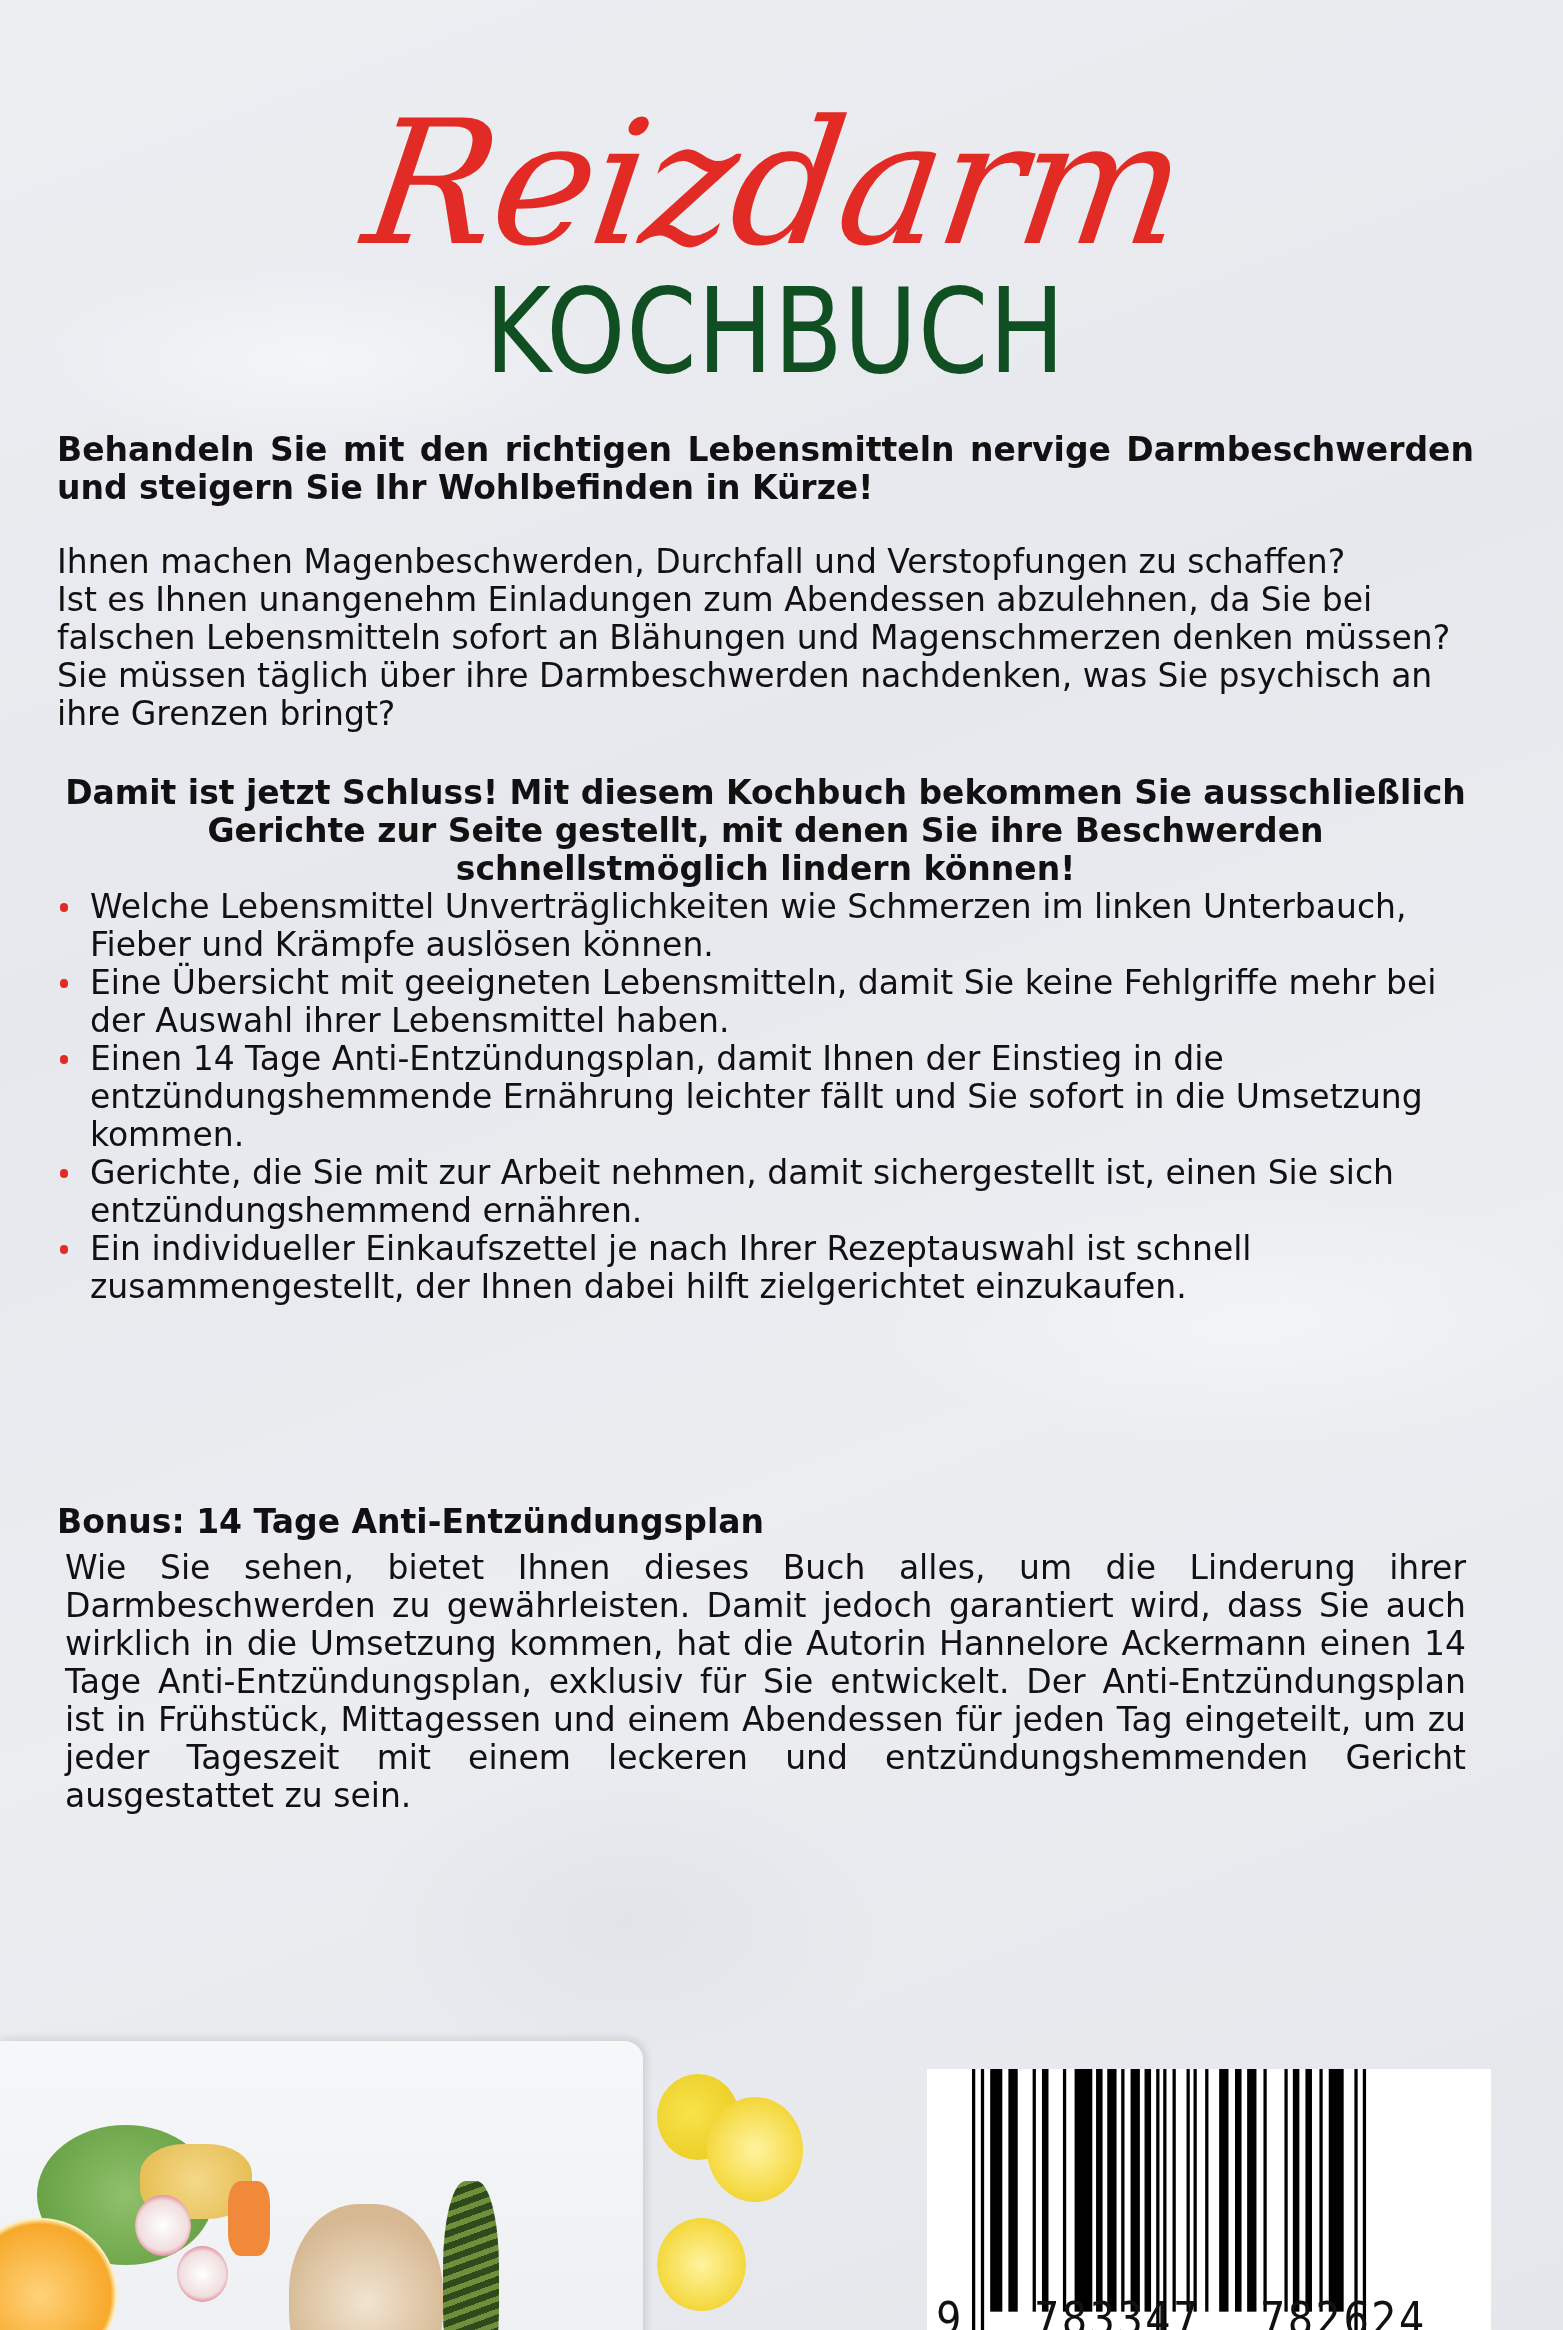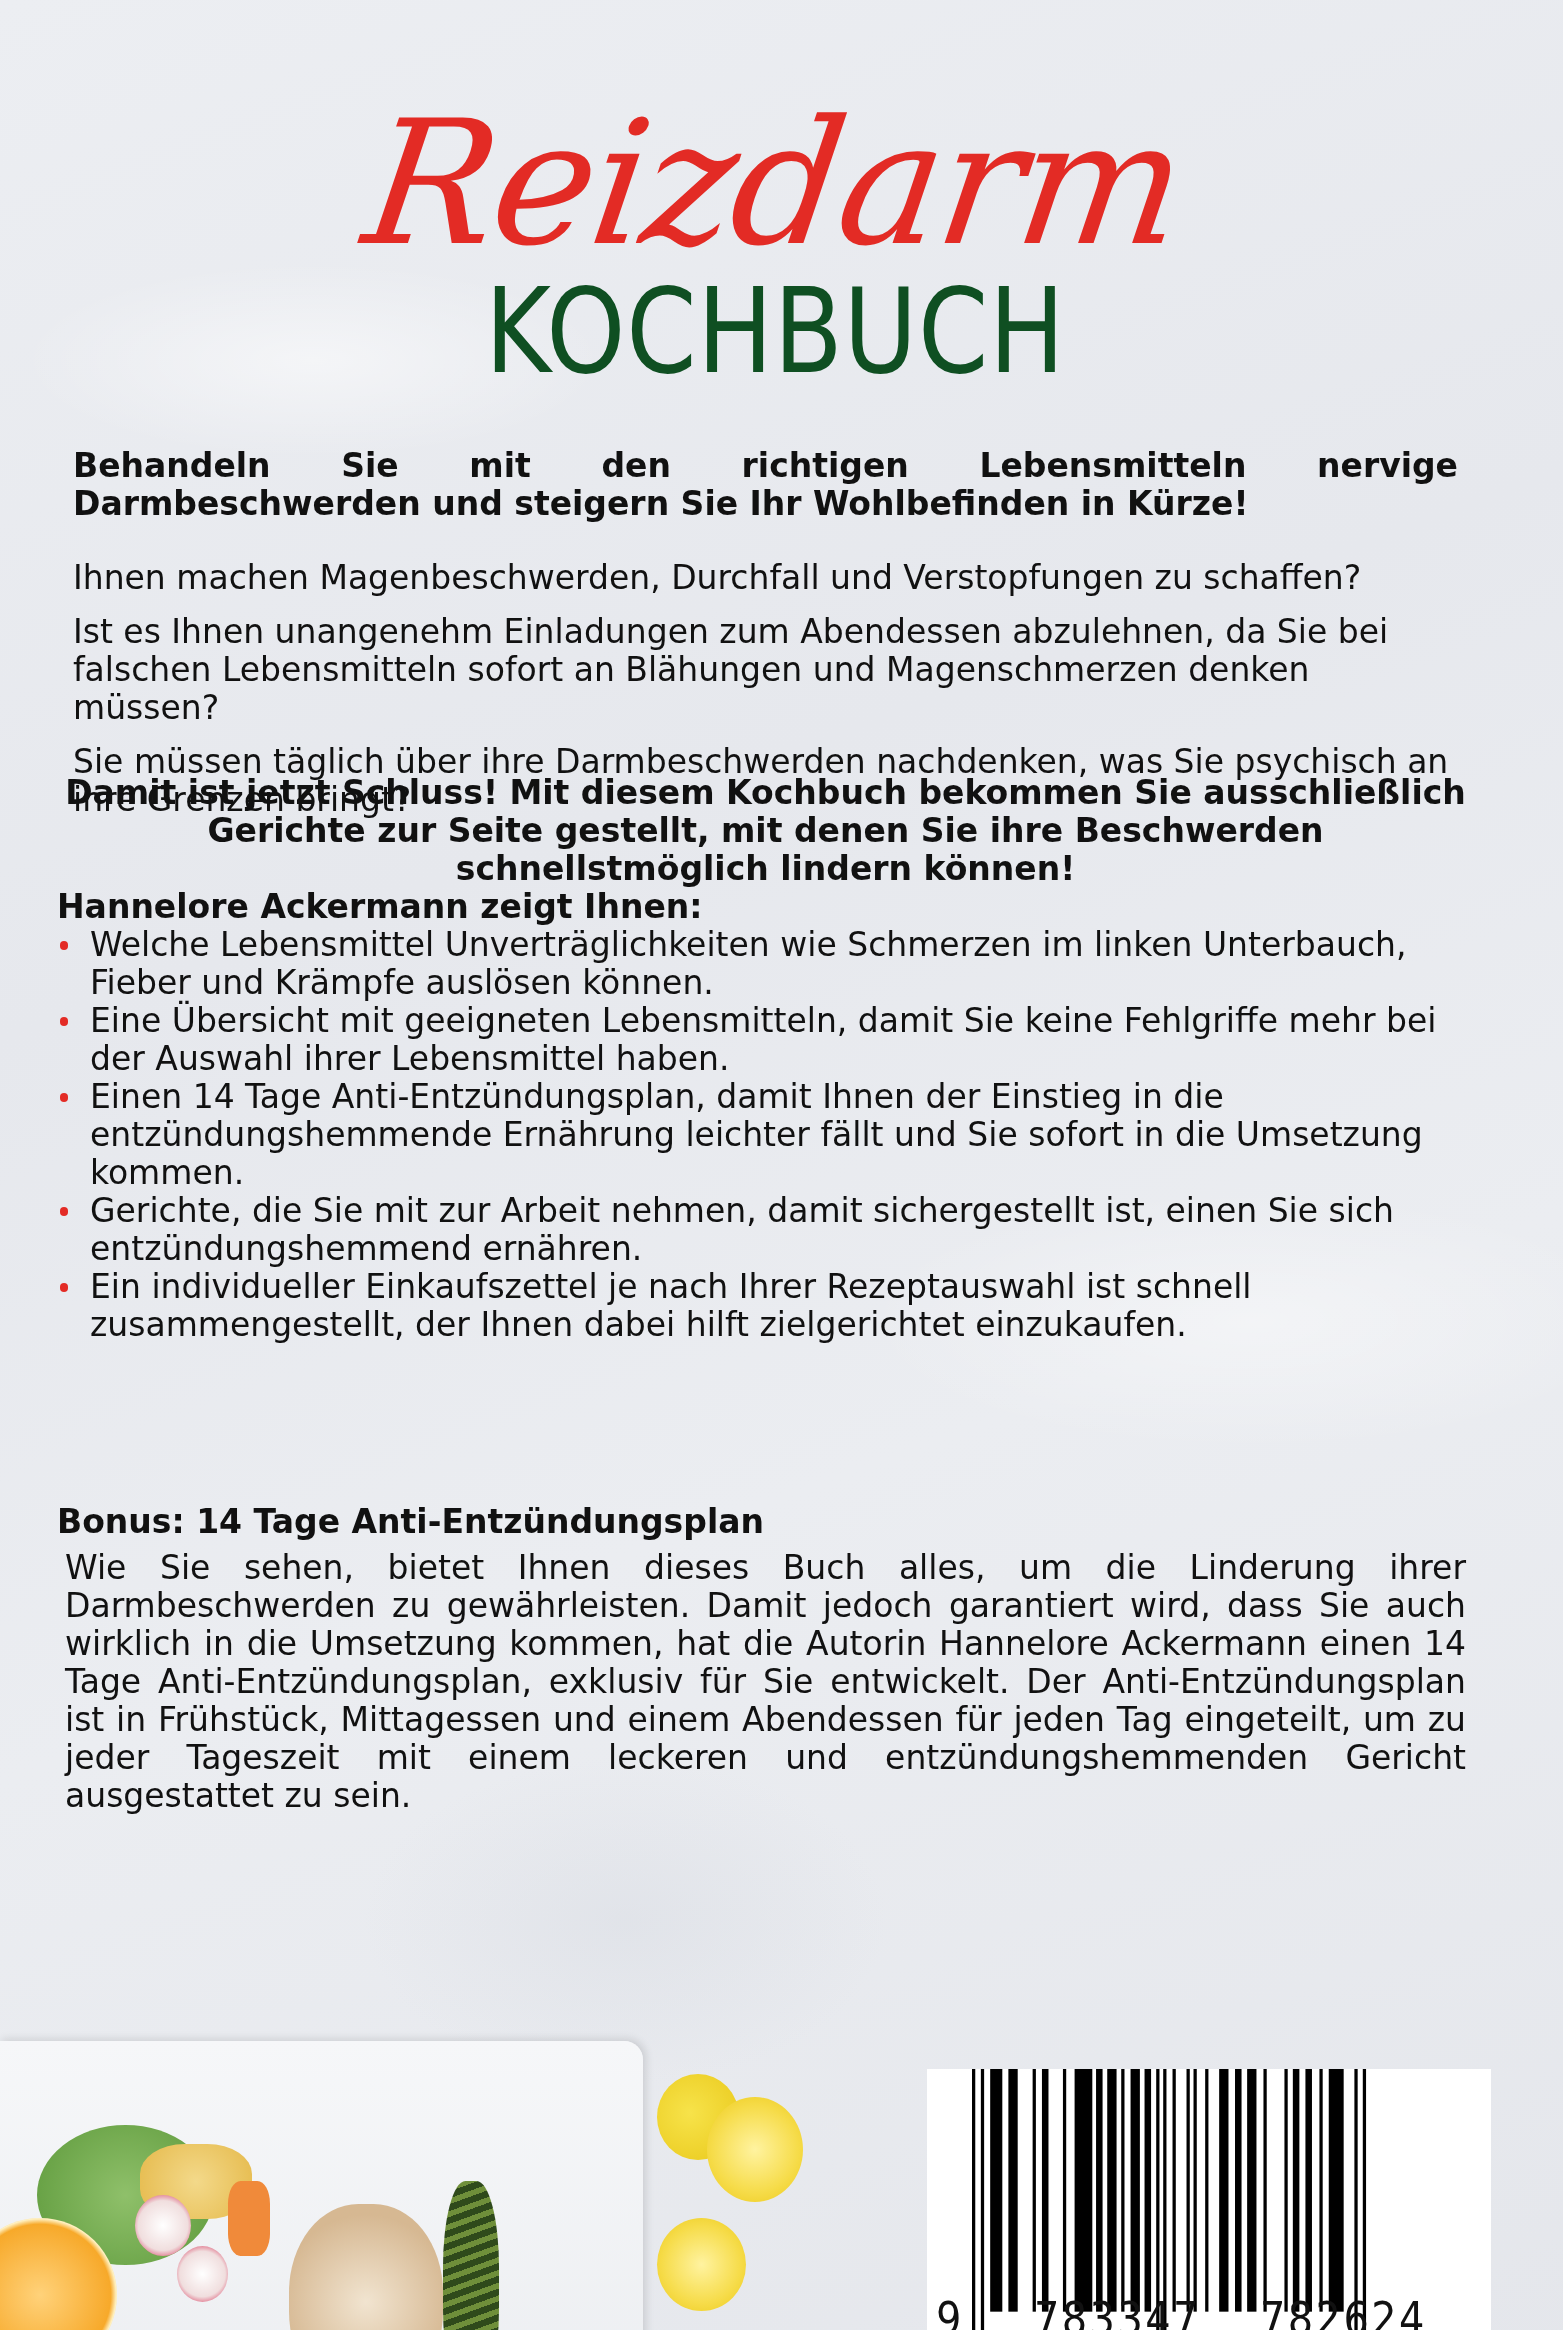--- a/index.html
+++ b/index.html
@@ -22,21 +22,21 @@
   }
   .title-kochbuch {
     position: absolute; left: 485px; top: 273px;
     font-family: "DejaVu Sans", sans-serif; font-weight: normal;
     font-size: 117px; line-height: 1; color: #0f4f22; letter-spacing: 0.9px;
     transform: scaleX(0.86); transform-origin: left top;
   }
   .content { position: absolute; left: 57px; width: 1417px; font-size: 33px; line-height: 38px; }
   .lead { top: 431px; font-weight: bold; text-align: justify; text-align-last: left; }
   .intro { top: 543px; }
-  .intro p, .lead p { margin: 16px; }
+  .intro p, .lead p { margin: 0; }
   .close { top: 774px; font-weight: bold; text-align: center; }
   .close p { margin: 0; }
   .features { top: 888px; }
   .features h3, .bonus h3 { margin: 0; font-size: 33px; line-height: 38px; font-weight: bold; }
   .features ul { list-style: none; margin: 0; padding: 0; }
   .features li { position: relative; padding-left: 33px; }
   .bullet { position: absolute; left: 2.8px; top: 15.4px; width: 8.4px; height: 8.4px; border-radius: 50%; background: #e32b25; }
   .bonus { top: 1503px; }
   .bonus p { margin: 8px; text-align: justify; text-align-last: left; }
   .dish { position: absolute; left: 0; top: 2041px; width: 648px; height: 360px; }
@@ -65,21 +65,20 @@
   <p>Ihnen machen Magenbeschwerden, Durchfall und Verstopfungen zu schaffen?</p>
   <p>Ist es Ihnen unangenehm Einladungen zum Abendessen abzulehnen, da Sie bei falschen Lebensmitteln sofort an Blähungen und Magenschmerzen denken müssen?</p>
   <p>Sie müssen täglich über ihre Darmbeschwerden nachdenken, was Sie psychisch an ihre Grenzen bringt?</p>
 </div>
 
 <div class="content close">
   <p>Damit ist jetzt Schluss! Mit diesem Kochbuch bekommen Sie ausschließlich Gerichte zur Seite gestellt, mit denen Sie ihre Beschwerden schnellstmöglich lindern können!</p>
 </div>
 
 <div class="content features">
-  <h3>Hannelore Ackermann zeigt Ihnen:</h3>
   <ul>
     <li><span class="bullet"></span><span>Welche Lebensmittel Unverträglichkeiten wie Schmerzen im linken Unterbauch, Fieber und Krämpfe auslösen können.</span></li>
     <li><span class="bullet"></span><span>Eine Übersicht mit geeigneten Lebensmitteln, damit Sie keine Fehlgriffe mehr bei der Auswahl ihrer Lebensmittel haben.</span></li>
     <li><span class="bullet"></span><span>Einen 14 Tage Anti-Entzündungsplan, damit Ihnen der Einstieg in die entzündungshemmende Ernährung leichter fällt und Sie sofort in die Umsetzung kommen.</span></li>
     <li><span class="bullet"></span><span>Gerichte, die Sie mit zur Arbeit nehmen, damit sichergestellt ist, einen Sie sich entzündungshemmend ernähren.</span></li>
     <li><span class="bullet"></span><span>Ein individueller Einkaufszettel je nach Ihrer Rezeptauswahl ist schnell zusammengestellt, der Ihnen dabei hilft zielgerichtet einzukaufen.</span></li>
   </ul>
 </div>
 
 <div class="content bonus">

